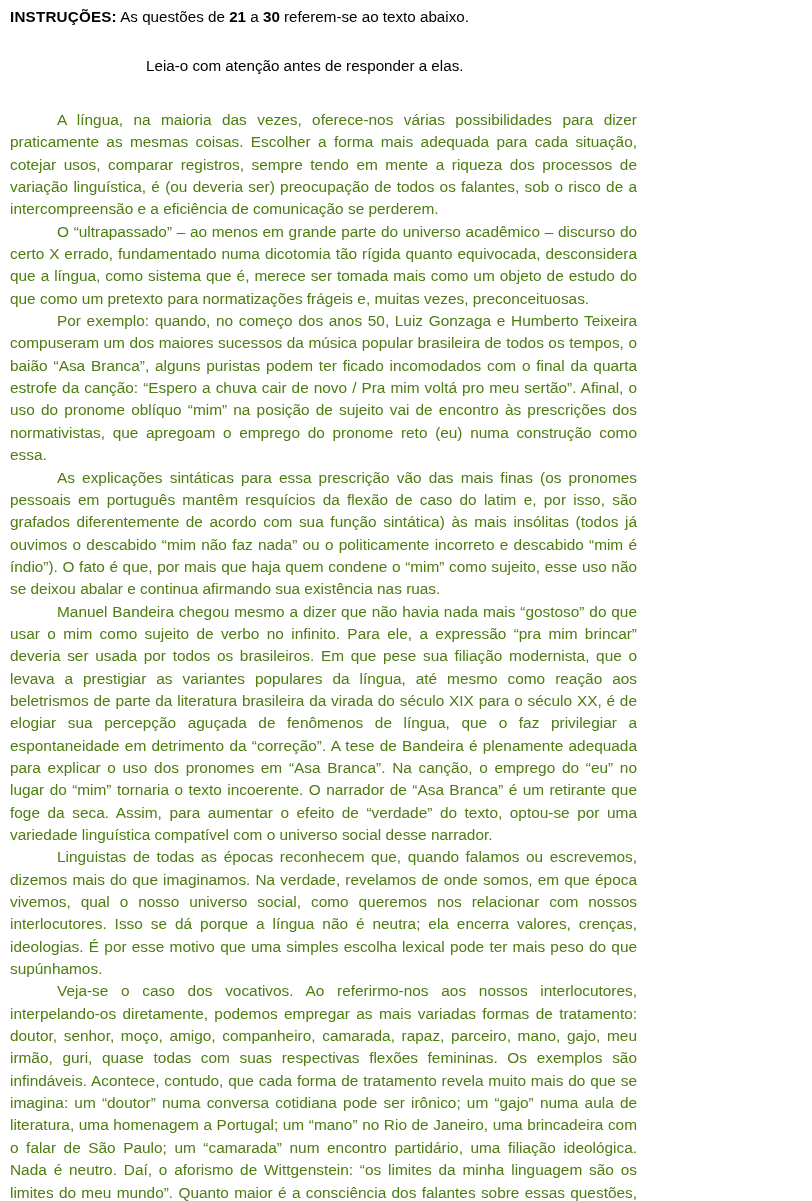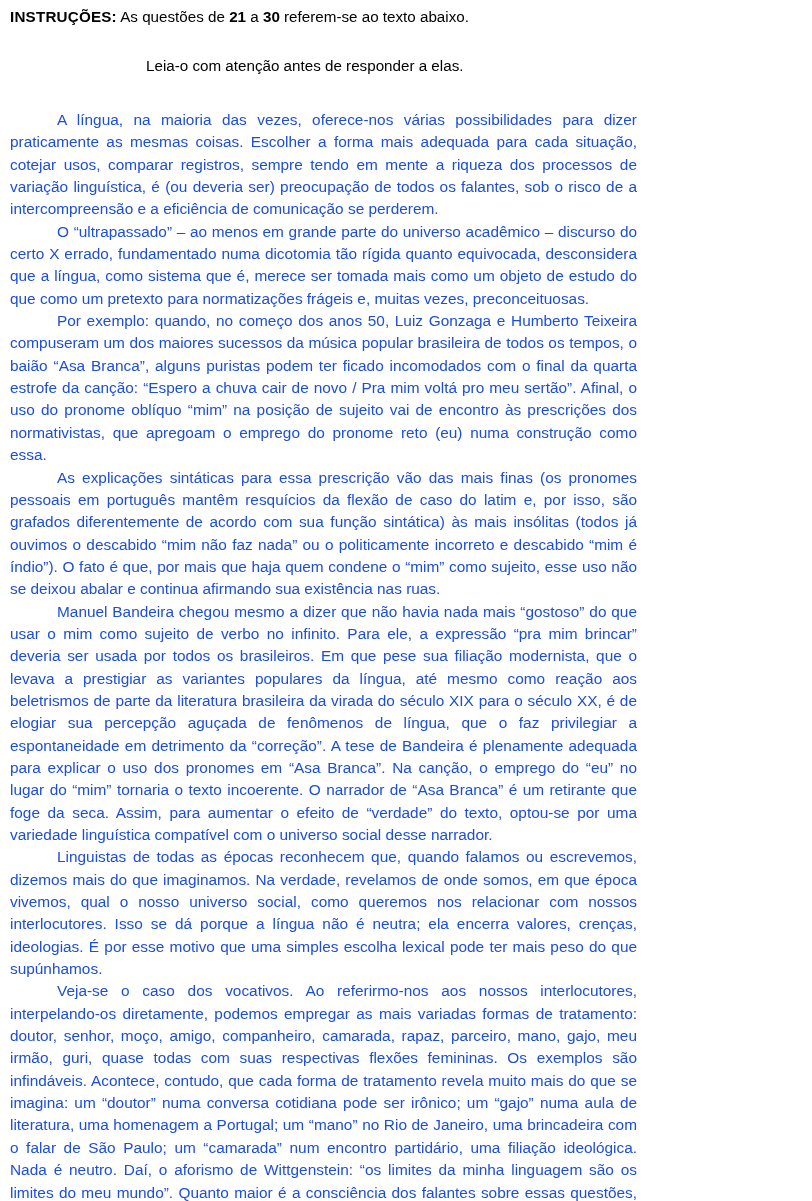--- a/index.html
+++ b/index.html
@@ -62,21 +62,21 @@
   .article {
     margin-top: 33px;
   }
   .para {
     font-size: 15.4px;
     line-height: 22.35px;
     text-align: justify;
     text-justify: inter-word;
     text-indent: 47px;
     margin: 0;
-    color: #1d4ed8;
+    color: #4d7c0f;
     hyphens: none;
   }
 
   
   .source {
     margin-top: 19px;
     font-size: 15px;
     line-height: 21.5px;
     text-align: right;
     color: #1a1a1a;

